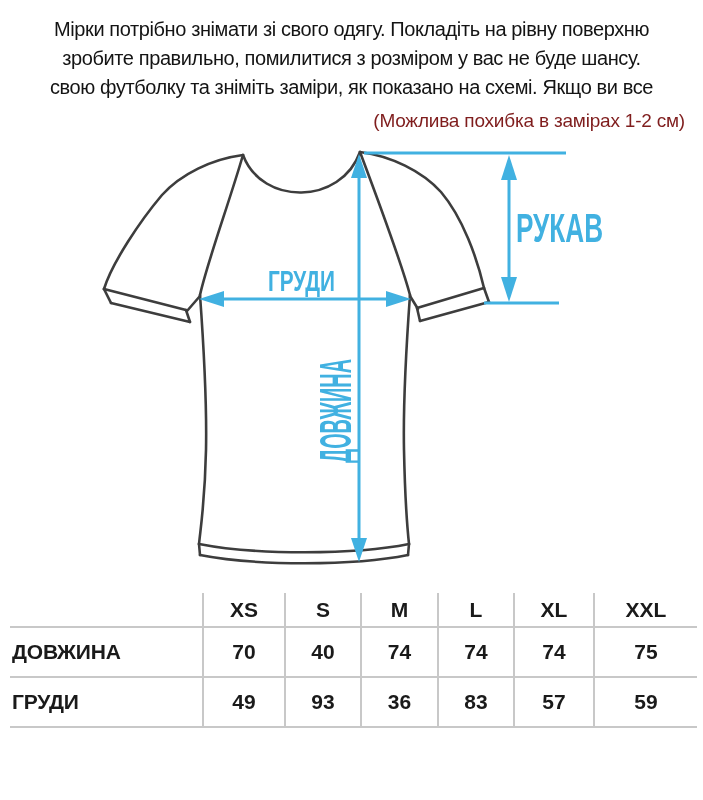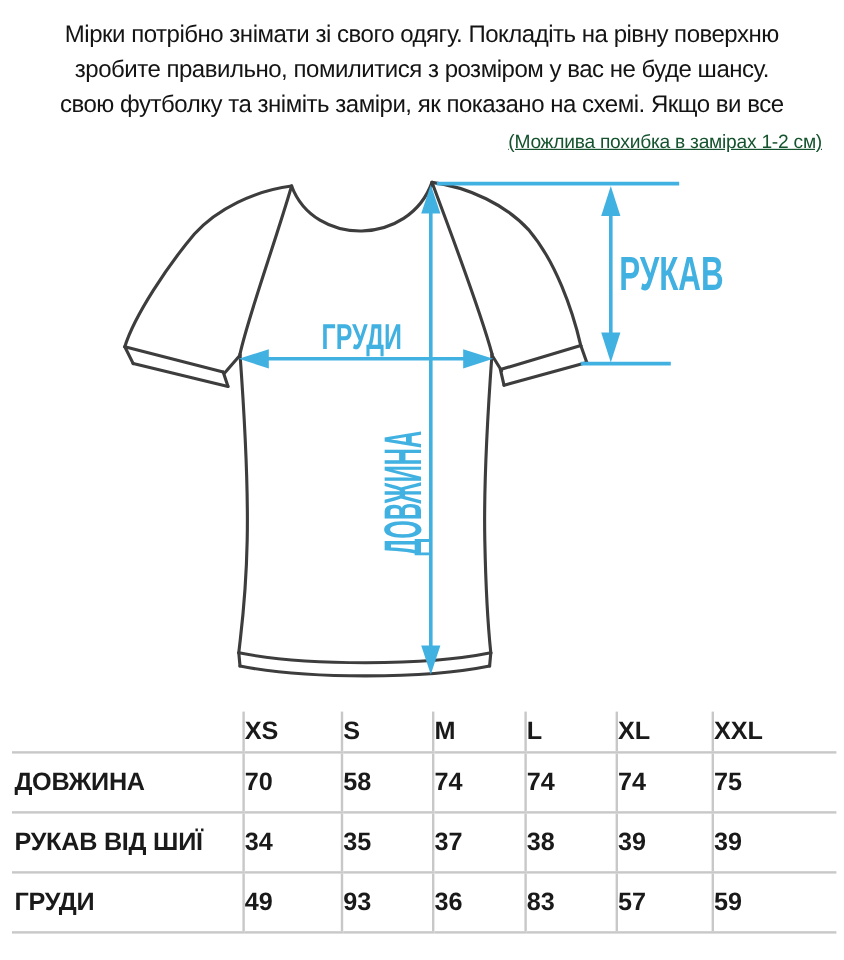--- a/index.html
+++ b/index.html
@@ -11,36 +11,36 @@
   
   .intro{
     position:absolute;top:15px;left:0;width:703px;
     text-align:center;font-size:20px;line-height:29px;
     letter-spacing:-0.4px;color:#141414;font-weight:500;
   }
   .intro div{white-space:nowrap;}
   
   .tolerance{
     position:absolute;top:110px;right:18px;
-    font-size:16px;color:#14532d;letter-spacing:-0.2px;text-decoration:underline;
+    font-size:19px;color:#7f1d1d;letter-spacing:-0.2px;
   }
   
   .diagram{position:absolute;left:0;top:140px;width:703px;height:460px;}
   .shirt path{fill:none;stroke:#3d3d3d;stroke-width:2.6;stroke-linecap:round;stroke-linejoin:round;}
   .ann line{stroke:#41b1e1;stroke-width:3;}
   .ann polygon{fill:#41b1e1;stroke:none;}
   .ann text{fill:#41b1e1;font-weight:bold;font-family:"Liberation Sans","DejaVu Sans",sans-serif;}
   
   table.sizes{
     position:absolute;left:10px;top:593px;width:687px;
     border-collapse:collapse;table-layout:fixed;
   }
   table.sizes th,table.sizes td{
     padding:0;border-bottom:2px solid #c8c8c8;
-    font-size:21px;text-align:left;vertical-align:middle;color:#1a1a1a;
+    font-size:21px;text-align:center;vertical-align:middle;color:#1a1a1a;
   }
   table.sizes th{height:33px;font-weight:bold;}
   table.sizes td{height:48px;font-weight:bold;}
   table.sizes td.rowlabel{text-align:left;padding-left:2px;font-weight:bold;letter-spacing:-0.2px;}
   table.sizes th.sz,table.sizes td.val{border-left:2px solid #c8c8c8;}
 </style>
 </head>
 <body>
 
 <div class="stage">
@@ -133,34 +133,25 @@
         <th class="sz">M</th>
         <th class="sz">L</th>
         <th class="sz">XL</th>
         <th class="sz">XXL</th>
       </tr>
     </thead>
     <tbody>
       <tr>
         <td class="rowlabel">ДОВЖИНА</td>
         <td class="val">70</td>
-        <td class="val">58</td>
+        <td class="val">40</td>
         <td class="val">74</td>
         <td class="val">74</td>
         <td class="val">74</td>
         <td class="val">75</td>
-      </tr>
-      <tr>
-        <td class="rowlabel">РУКАВ ВІД ШИЇ</td>
-        <td class="val">34</td>
-        <td class="val">35</td>
-        <td class="val">37</td>
-        <td class="val">38</td>
-        <td class="val">39</td>
-        <td class="val">39</td>
       </tr>
       <tr>
         <td class="rowlabel">ГРУДИ</td>
         <td class="val">49</td>
         <td class="val">93</td>
         <td class="val">36</td>
         <td class="val">83</td>
         <td class="val">57</td>
         <td class="val">59</td>
       </tr>

